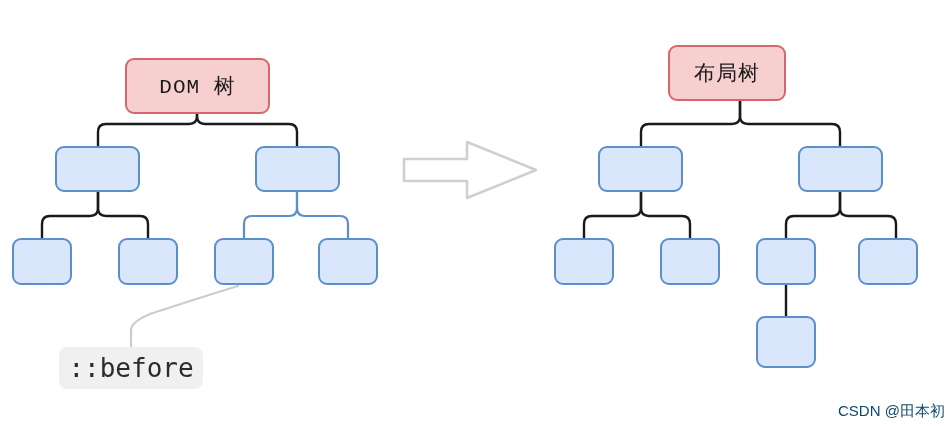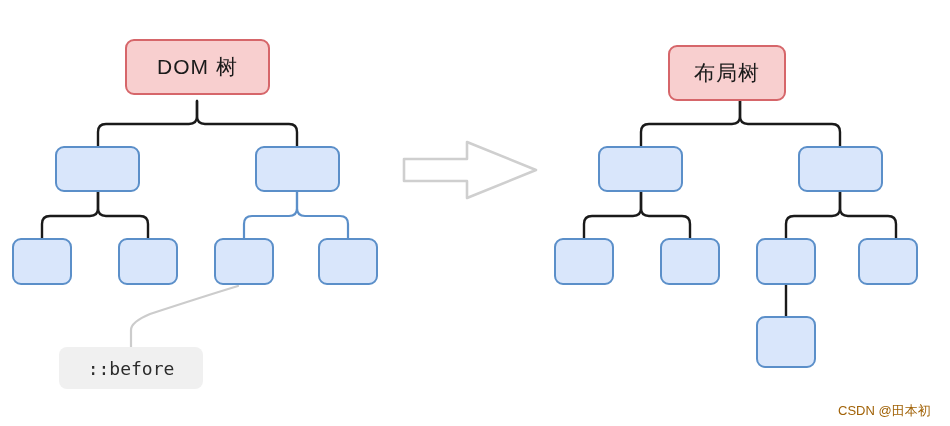--- a/index.html
+++ b/index.html
@@ -50,28 +50,28 @@
   }
   .tag-label {
     position: absolute;
     box-sizing: border-box;
     background: #f0f0f0;
     border-radius: 8px;
     display: flex;
     align-items: center;
     justify-content: center;
     font-family: "DejaVu Sans Mono", "Liberation Mono", monospace;
-    font-size: 18px;
+    font-size: 26px;
     color: #2b2b2b;
     z-index: 2;
   }
   .watermark {
     position: absolute;
-    font-size: 13px;
-    color: #a16207;
+    font-size: 15px;
+    color: #0c4a6e;
     white-space: nowrap;
     z-index: 3;
   }
 </style>
 </head>
 <body>
 
 <div id="diagram-root">
 
   <svg id="wires" viewBox="0 0 950 426" width="950" height="426" xmlns="http://www.w3.org/2000/svg">
@@ -94,21 +94,21 @@
     <path d="M641,192 L641,208 Q641,216 649,216 L682,216 Q690,216 690,224 L690,238" fill="none" stroke="#1a1a1a" stroke-width="2.4" stroke-linecap="round"></path>
 
     <path d="M840,192 L840,208 Q840,216 832,216 L794,216 Q786,216 786,224 L786,238" fill="none" stroke="#1a1a1a" stroke-width="2.4" stroke-linecap="round"></path>
     <path d="M840,192 L840,208 Q840,216 848,216 L888,216 Q896,216 896,224 L896,238" fill="none" stroke="#1a1a1a" stroke-width="2.4" stroke-linecap="round"></path>
 
     <path d="M786,285 L786,316" fill="none" stroke="#1a1a1a" stroke-width="2.4" stroke-linecap="round"></path>
 
     <path d="M404,159 L467,159 L467,142 L536,170 L467,198 L467,181 L404,181 Z" fill="none" stroke="#cfcfcf" stroke-width="2.6" stroke-linejoin="round" stroke-linecap="round"></path>
   </svg>
 
-  <div class="node node-root" style="left:125px; top:39px; width:145px; height:56px;">
+  <div class="node node-root" style="left:125px; top:58px; width:145px; height:56px;font-family:Liberation Mono, monospace;">
     <span>DOM 树</span>
   </div>
 
   <div class="node node-box" style="left:55px; top:146px; width:85px; height:46px;">
     <span></span>
   </div>
   <div class="node node-box" style="left:255px; top:146px; width:85px; height:46px;">
     <span></span>
   </div>
 

